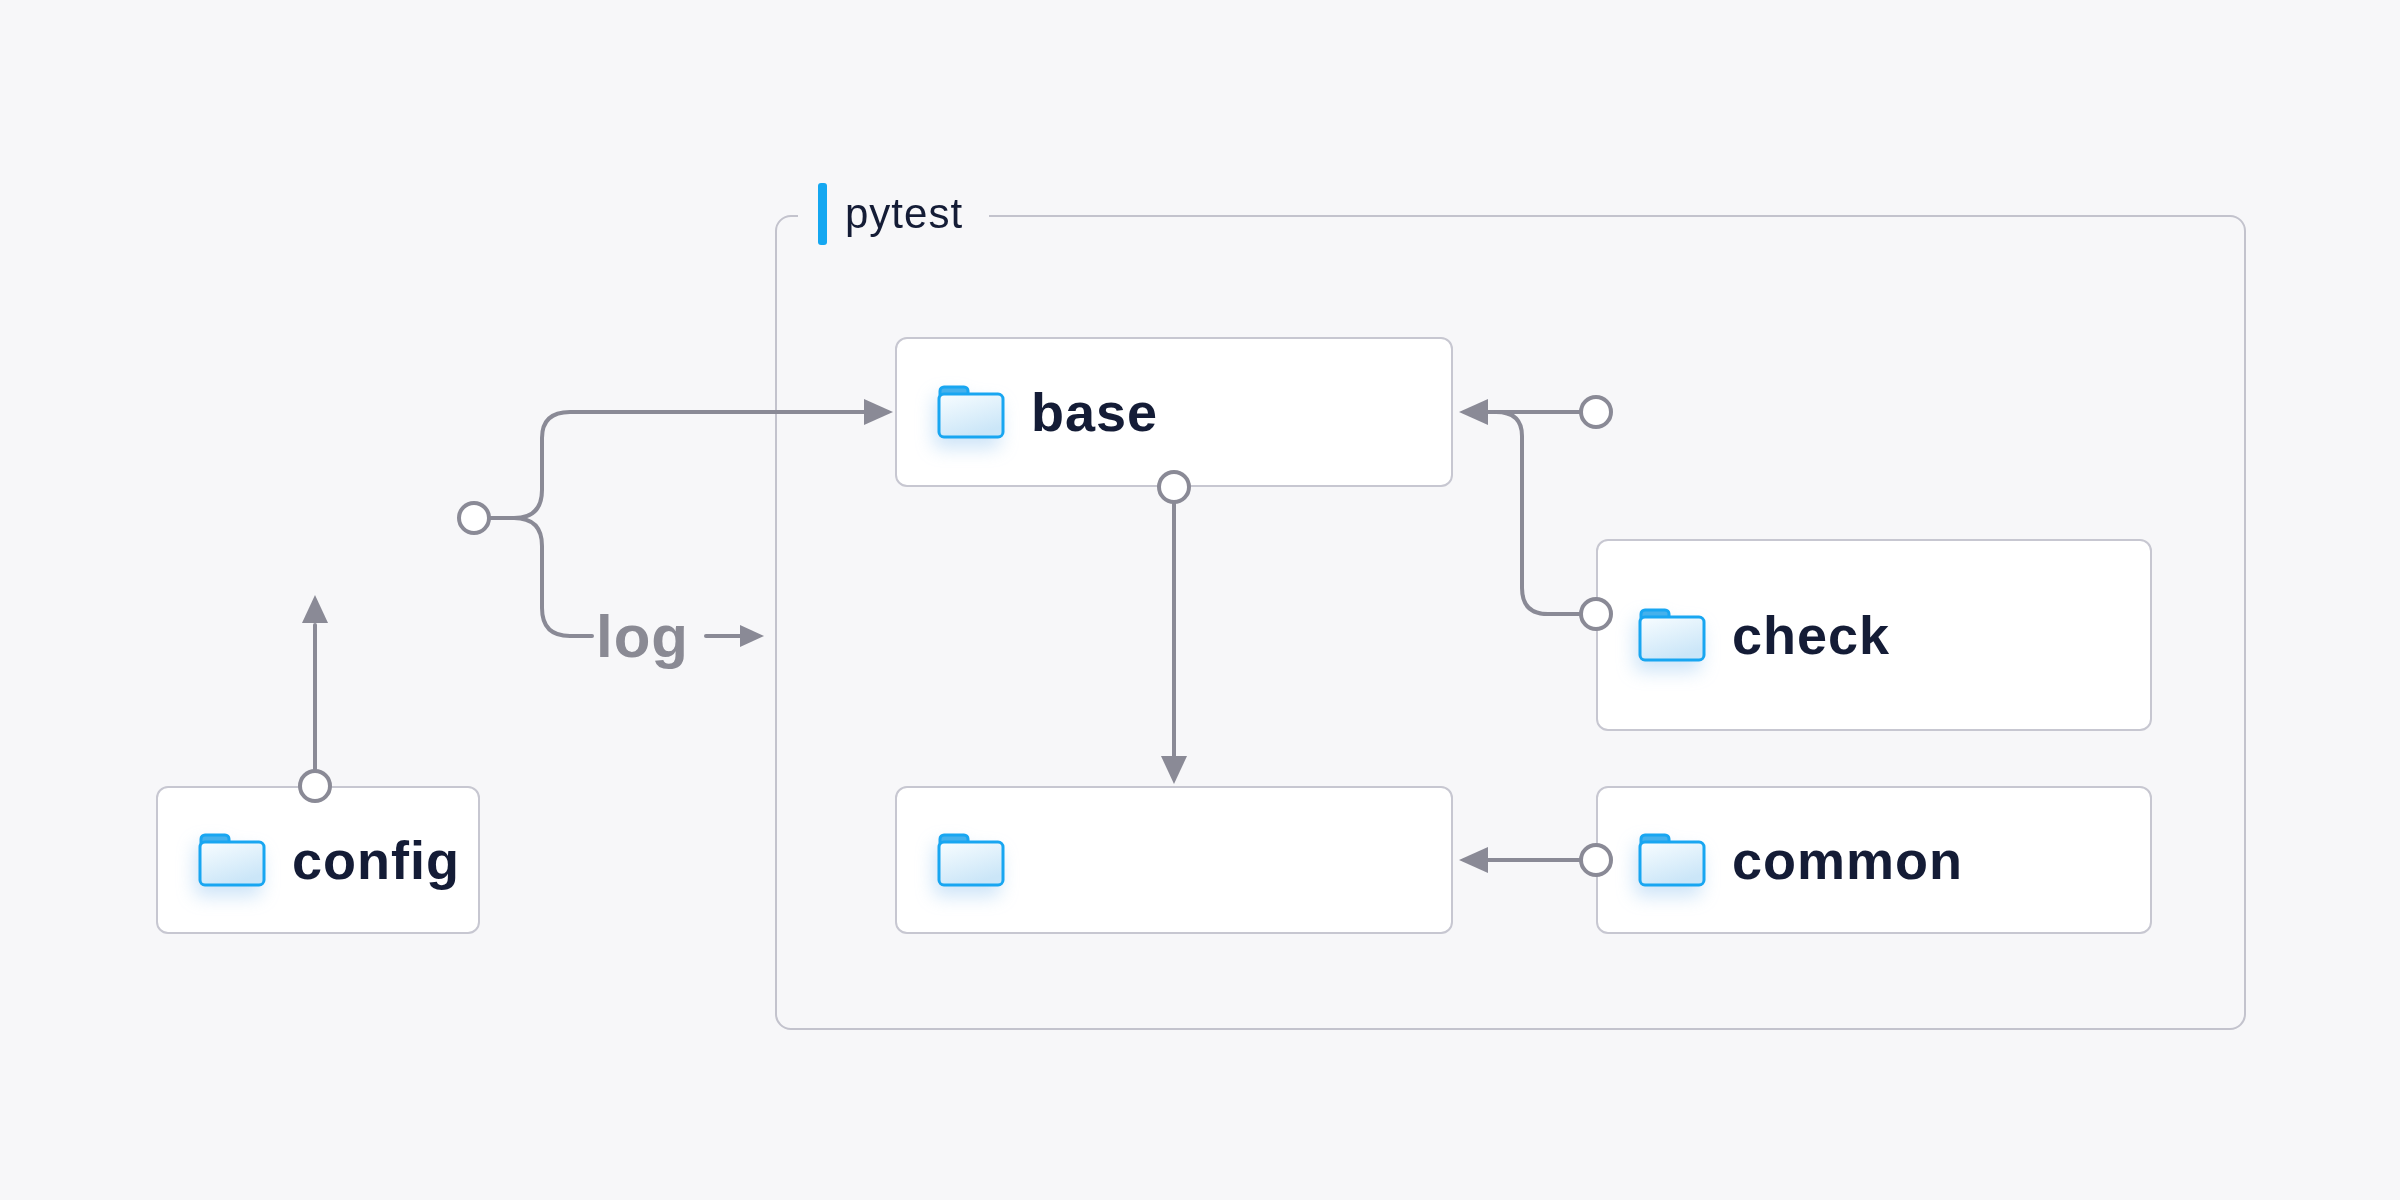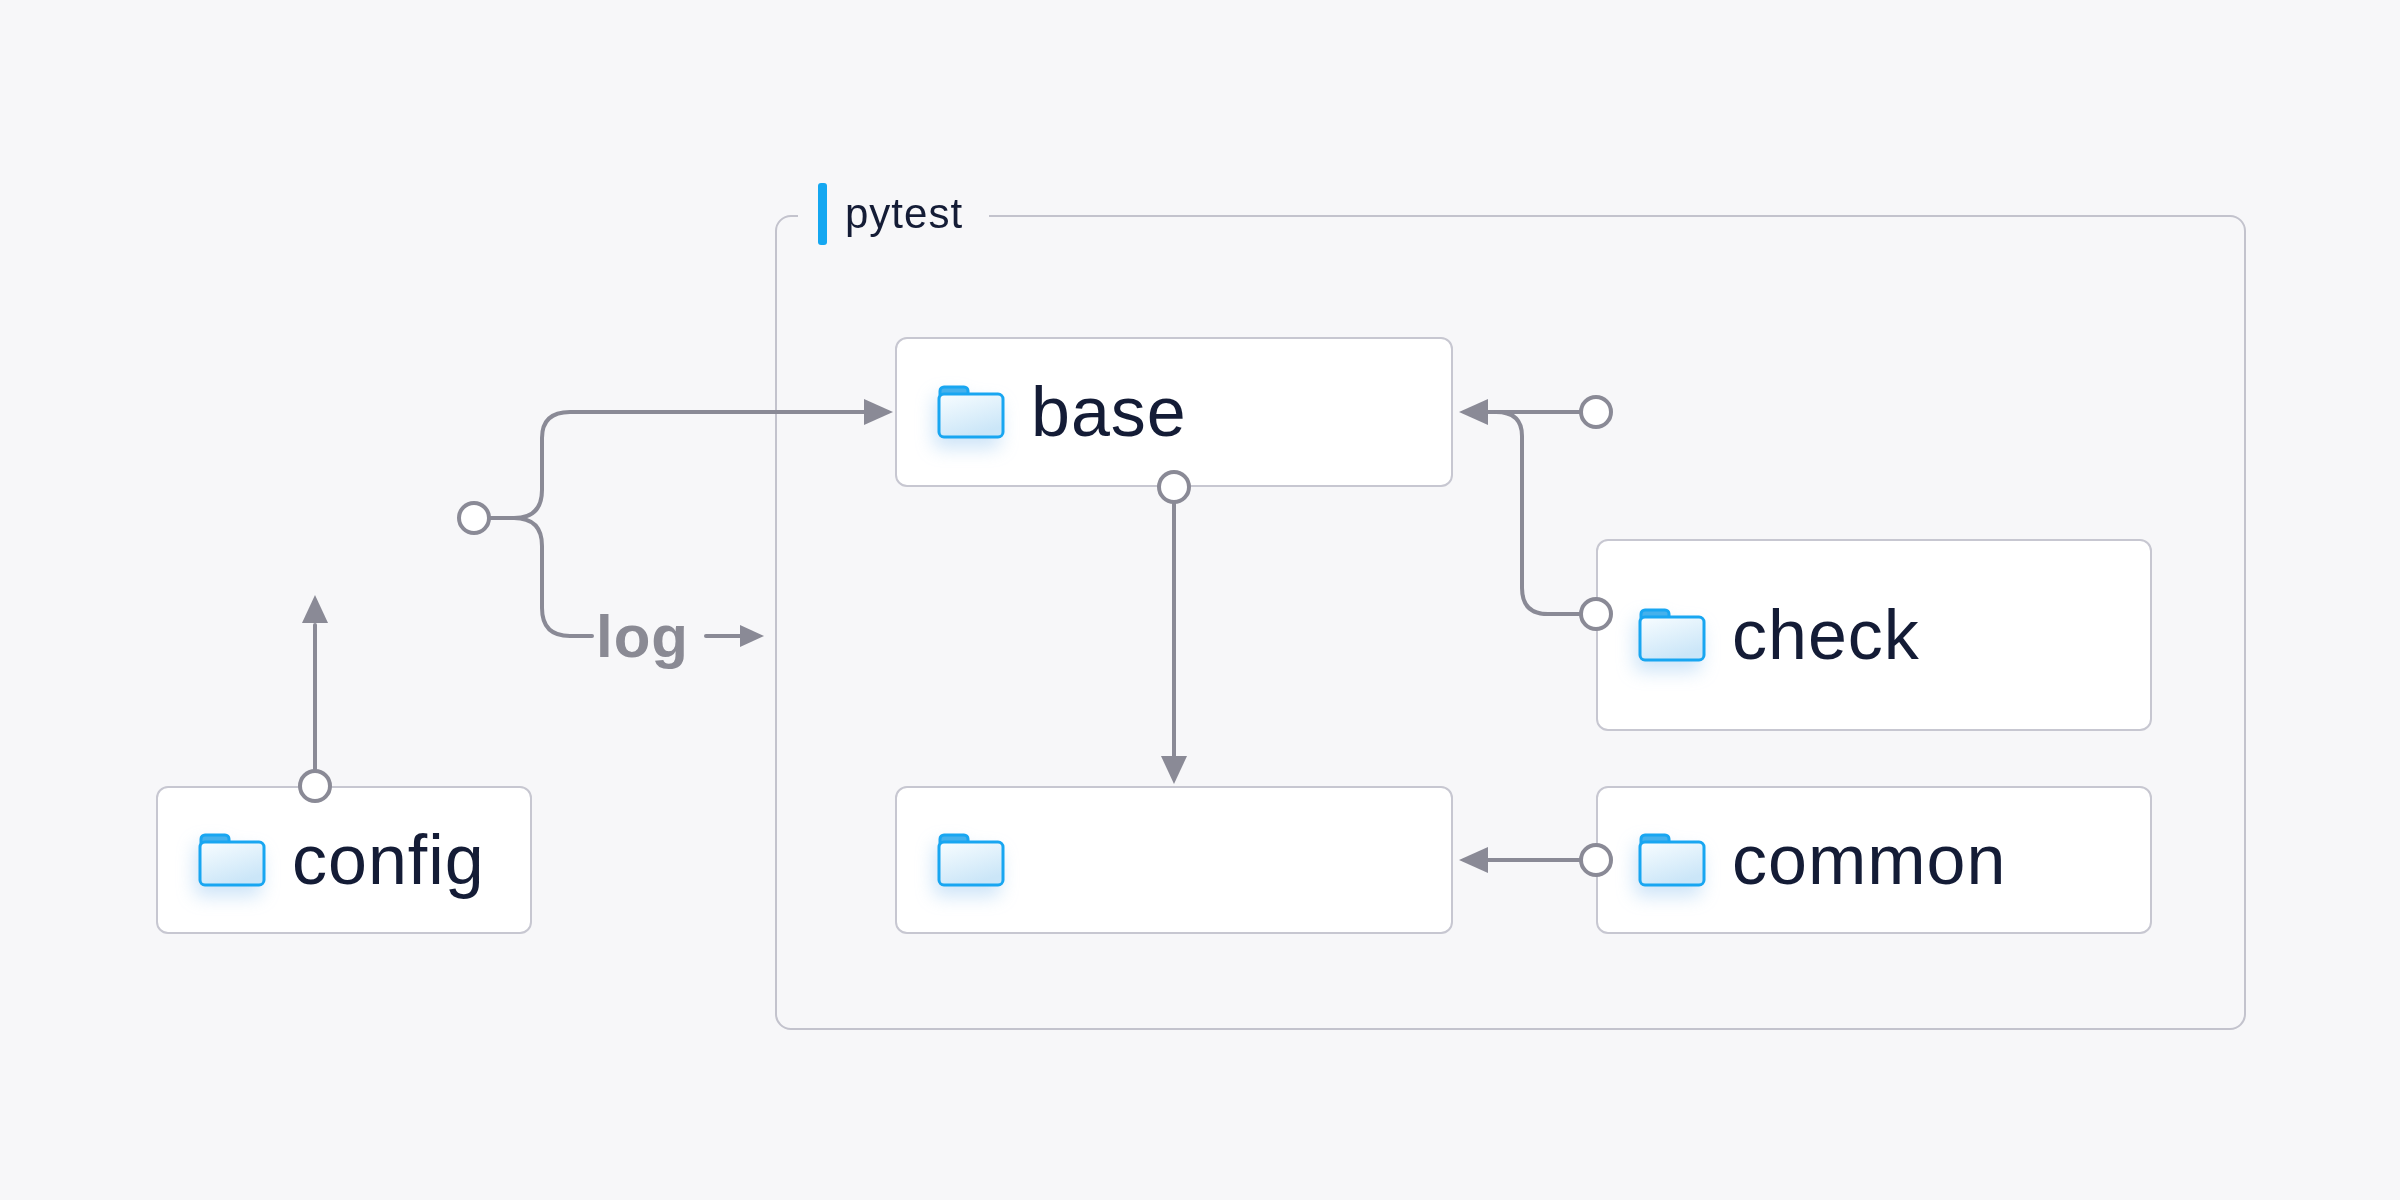--- a/index.html
+++ b/index.html
@@ -8,21 +8,21 @@
     --folder-blue:#18a6f1; --folder-tab:#45b1ec; --node-bg:#ffffff; --page-bg:#f7f7f9;
   }
   *{margin:0;padding:0;box-sizing:border-box}
   html,body{background:var(--page-bg)}
   .stage{position:relative;width:2400px;height:1200px;background:var(--page-bg);
          font-family:"Liberation Sans",sans-serif;overflow:hidden}
   .group-box{position:absolute;left:775px;top:215px;width:1471px;height:815px;
              border:2px solid var(--group-border);border-radius:16px;z-index:1}
   .node{position:absolute;display:flex;align-items:center;background:var(--node-bg);
         border:2px solid var(--node-border);border-radius:12px;padding-left:40px;z-index:2}
-  .node .nlabel{font-size:70px;font-weight:400;letter-spacing:1px;color:var(--text-navy);
+  .node .nlabel{font-size:54px;font-weight:700;letter-spacing:1px;color:var(--text-navy);
         margin-left:26px;white-space:nowrap}
   .folder{width:68px;height:54px;flex:none;
         filter:drop-shadow(-4px 10px 9px rgba(110,175,235,.33))}
   .ftab{fill:var(--folder-tab);stroke:var(--folder-blue);stroke-width:3}
   .fbody{fill:url(#fgrad);stroke:var(--folder-blue);stroke-width:3}
   .wires{position:absolute;left:0;top:0;width:2400px;height:1200px;z-index:3;pointer-events:none}
   .wire{stroke:var(--line-gray);stroke-width:4;fill:none;stroke-linecap:round;stroke-linejoin:round}
   .dot{fill:#ffffff;stroke:var(--line-gray);stroke-width:4}
   .head{fill:var(--line-gray);stroke:none}
   .group-label{position:absolute;left:798px;top:181px;height:66px;display:flex;align-items:center;
@@ -34,21 +34,21 @@
         font-size:60px;font-weight:700;color:var(--label-gray);letter-spacing:1px;z-index:4}
 </style>
 </head>
 <body>
 
 <div class="stage">
 
   <div class="group-box"></div>
 
 
-  <div class="node" style="left:156px;top:786px;width:376px;height:148px">
+  <div class="node" style="left:156px;top:786px;width:324px;height:148px">
     <svg class="folder" viewBox="0 0 68 54">
       <rect class="ftab" x="3" y="2" width="28" height="18" rx="4"></rect>
       <rect class="fbody" x="2" y="9" width="64" height="43" rx="5"></rect>
     </svg>
     <span class="nlabel">config</span>
   </div>
 
   <div class="node" style="left:895px;top:337px;width:558px;height:150px">
     <svg class="folder" viewBox="0 0 68 54">
       <rect class="ftab" x="3" y="2" width="28" height="18" rx="4"></rect>

